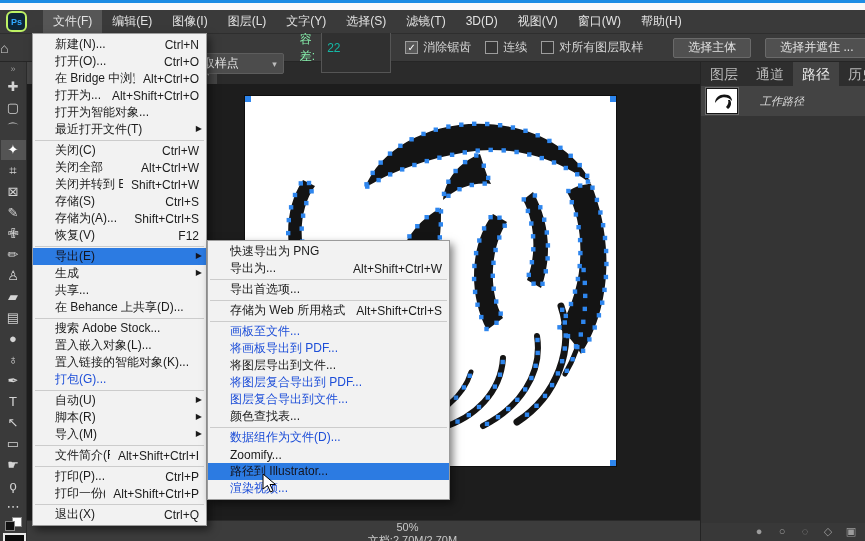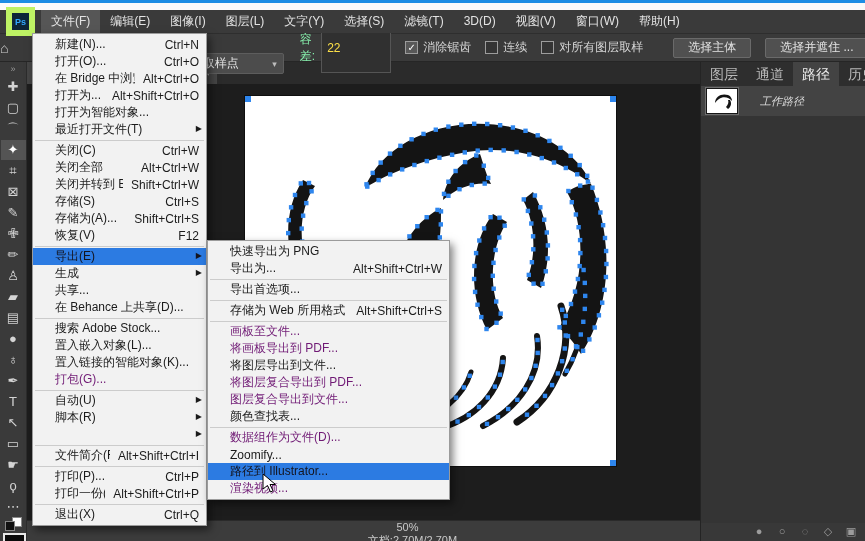--- a/index.html
+++ b/index.html
@@ -4,37 +4,37 @@
 <style>
   html,body{margin:0;padding:0;background:#1e1e1e;}
   #app{position:relative;width:865px;height:541px;overflow:hidden;background:#1e1e1e;
        font-family:"Liberation Sans","DejaVu Sans",sans-serif;-webkit-font-smoothing:antialiased;}
   
   #top-strip{position:absolute;left:0;top:0;width:865px;height:10px;background:#fbfbfb;
              border-top:3px solid #1d8de4;box-sizing:border-box;}
   
   #menubar{position:absolute;left:0;top:10px;width:865px;height:23px;background:#3a3a3a;
            display:flex;align-items:center;z-index:3;}
-  #ps-logo{width:17px;height:17px;margin:0 6px 0 6px;background:#0d2638;border:6px solid #bef264;
-           border-radius:0;color:#31a8ff;font-size:9px;font-weight:bold;display:flex;
+  #ps-logo{width:17px;height:17px;margin:0 16px 0 6px;background:#0d2638;border:2px solid #bef264;
+           border-radius:6px;color:#31a8ff;font-size:9px;font-weight:bold;display:flex;
            align-items:center;justify-content:center;}
   .mb-item{padding:0 10px;height:23px;line-height:23px;font-size:12px;color:#e3e3e3;white-space:nowrap;}
   .mb-item.active{background:#565656;}
   
   #optionsbar{position:absolute;left:0;top:33px;width:865px;height:29px;background:#3a3a3a;
               border-top:1px solid #2e2e2e;border-bottom:1px solid #262626;box-sizing:border-box;
               display:flex;align-items:center;font-size:12px;color:#d6d6d6;z-index:2;}
   #home-btn{width:26px;text-align:center;color:#cfcfcf;font-size:14px;}
   #sample-label{margin-left:178px;color:#c9c9c9;}
   .dd{margin-left:6px;background:#4c4c4c;border:1px solid #5d5d5d;border-radius:2px;height:19px;
       display:flex;align-items:center;padding:0 6px;min-width:74px;justify-content:space-between;color:#e4e4e4;margin-top:32px;}
   .dd .chev{font-size:9px;color:#bdbdbd;margin-left:10px;}
   #tol-label{margin-left:16px;color:#86efac;}
   #tol-input{margin-left:6px;width:58px;height:17px;background:#303030;border:1px solid #555;
-             color:#fde047;font-size:12px;padding:16px 5px;font-family:inherit;}
+             color:#14b8a6;font-size:12px;padding:16px 5px;font-family:inherit;}
   .optcheck{display:flex;align-items:center;margin-left:14px;white-space:nowrap;}
   .cbbox{width:11px;height:11px;border:1px solid #9c9c9c;background:#343434;margin-right:5px;
          display:flex;align-items:center;justify-content:center;font-size:10px;color:#fff;line-height:1;}
   .cbbox.on{background:#585858;}
   .vdiv{width:1px;height:18px;background:#555;margin-left:16px;}
   .ps-btn{background:#505050;border:1px solid #6a6a6a;color:#e2e2e2;font-size:12px;height:20px;
           padding:0 14px;margin-left:14px;border-radius:2px;font-family:inherit;white-space:nowrap;}
   
   #doctabs{position:absolute;left:27px;top:62px;width:673px;height:22px;background:#2b2b2b;z-index:1;}
   #doc-tab{width:190px;height:22px;background:#454545;display:flex;align-items:center;
@@ -79,21 +79,21 @@
   
   .menu{position:absolute;background:#f2f2f2;border:1px solid #9b9b9b;box-shadow:3px 4px 8px rgba(0,0,0,.5);
         padding:2px 0;box-sizing:border-box;z-index:10;}
   #file-menu{left:32px;top:33px;width:175px;}
   #export-menu{left:207px;top:240px;width:243px;}
   .mrow{height:17px;display:flex;align-items:center;font-size:12px;color:#1b1b1b;
         padding:0 7px 0 22px;position:relative;}
   .mrow .lbl{flex:1;white-space:nowrap;overflow:hidden;}
   .mrow .sc{margin-left:8px;white-space:nowrap;}
   .mrow .car{position:absolute;right:4px;top:4px;font-size:8px;line-height:1;}
-  .mrow.disabled{color:#701a75;}
+  .mrow.disabled{color:#1d4ed8;}
   .mrow.hl{background:#2c7be2;color:#14141e;align-items:flex-end;}
   .msep{height:1px;background:#cccccc;margin:2px 2px 1px 2px;}
   
   #cursor{position:absolute;left:262px;top:473px;z-index:50;}
 </style>
 </head>
 <body>
 
 <div id="app">
 
@@ -528,20 +528,21 @@
       <div class="msep"></div>
       <div class="mrow">
         <span class="lbl">自动(U)</span>
         <span class="car">▶</span>
       </div>
       <div class="mrow">
         <span class="lbl">脚本(R)</span>
         <span class="car">▶</span>
       </div>
       <div class="mrow">
+        <span class="lbl">导入(M)</span>
         <span class="car">▶</span>
       </div>
       <div class="msep"></div>
       <div class="mrow">
         <span class="lbl">文件简介(F)...</span>
         <span class="sc">Alt+Shift+Ctrl+I</span>
       </div>
       <div class="msep"></div>
       <div class="mrow">
         <span class="lbl">打印(P)...</span>

